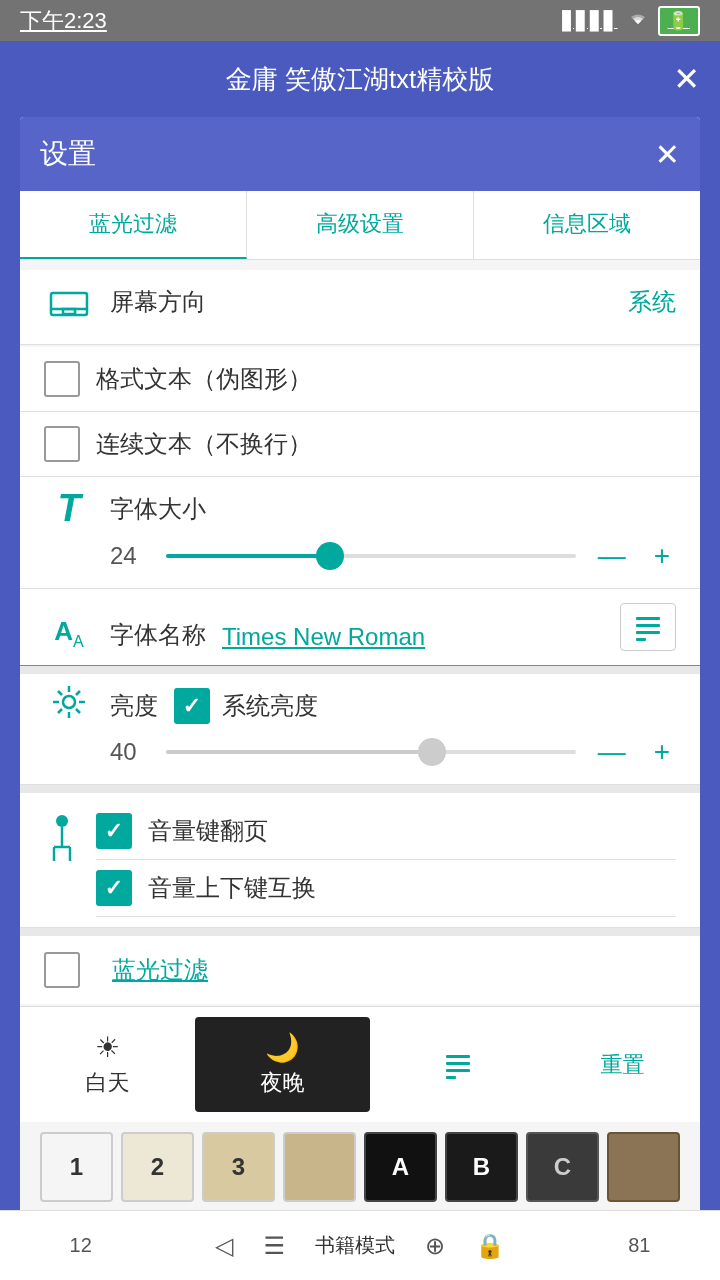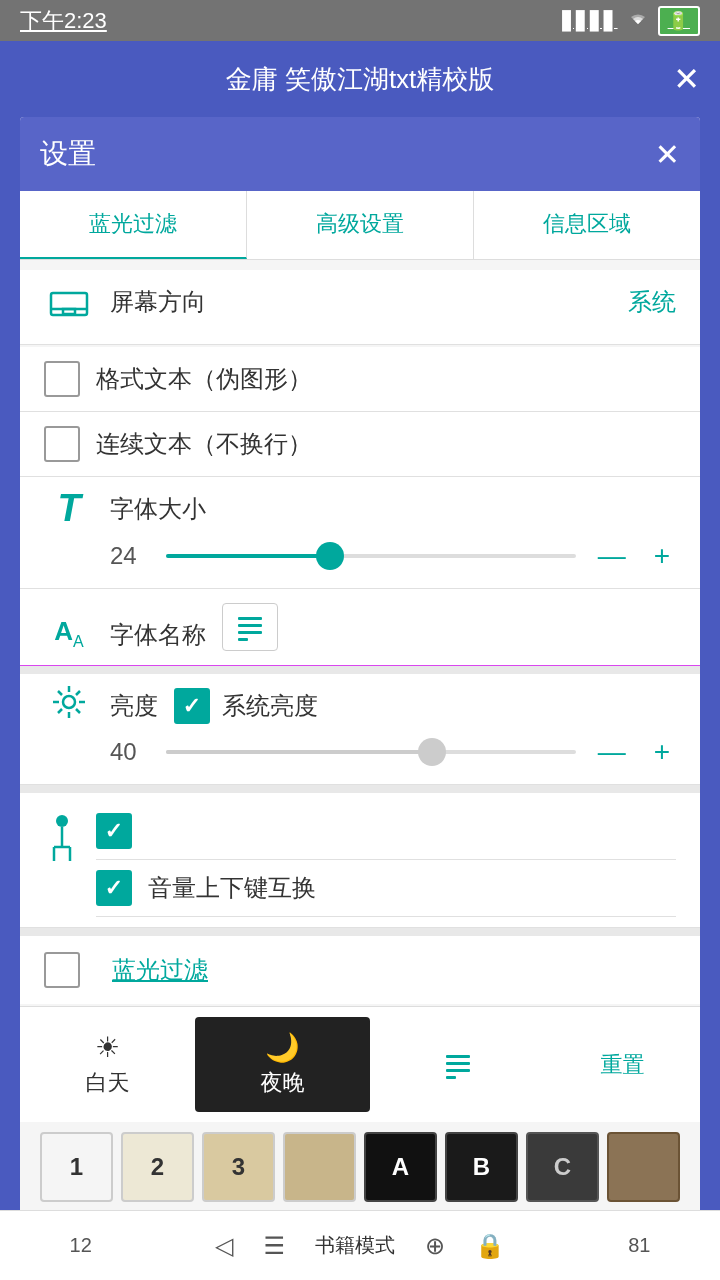--- a/index.html
+++ b/index.html
@@ -498,20 +498,21 @@
         <button class="slider-btn">—</button>
         <button class="slider-btn">+</button>
       </div>
     </div>
 
     <div class="font-name-row">
       <span class="font-name-icon" style="color:#00a89d; font-size:32px; min-width:50px; text-align:center; display:inline-block;">
         <span style="font-size:26px; font-weight:bold; color:#00a89d;">A</span><sub style="font-size:16px;">A</sub>
       </span>
       <span class="font-name-label">字体名称</span>
+      <span class="font-name-value">Times New Roman</span>
       <div class="font-name-btn">
         <svg width="30" height="30" viewBox="0 0 30 30" fill="#00a89d">
           <rect x="3" y="5" width="24" height="3" rx="1"></rect>
           <rect x="3" y="12" width="24" height="3" rx="1"></rect>
           <rect x="3" y="19" width="24" height="3" rx="1"></rect>
           <rect x="3" y="26" width="10" height="3" rx="1"></rect>
         </svg>
       </div>
     </div>
 
@@ -557,20 +558,21 @@
             <line x1="18" y1="16" x2="18" y2="36"></line>
             <line x1="10" y1="36" x2="26" y2="36"></line>
             <line x1="10" y1="36" x2="10" y2="50"></line>
             <line x1="26" y1="36" x2="26" y2="50"></line>
           </svg>
         </span>
         <div style="flex:1;">
 
           <div class="checkbox-row" style="background:transparent; padding:10px 0;">
             <div class="checkbox checked"></div>
+            <span class="checkbox-label">音量键翻页</span>
           </div>
 
           <div class="checkbox-row" style="background:transparent; padding:10px 0;">
             <div class="checkbox checked"></div>
             <span class="checkbox-label">音量上下键互换</span>
           </div>
         </div>
       </div>
     </div>
 

